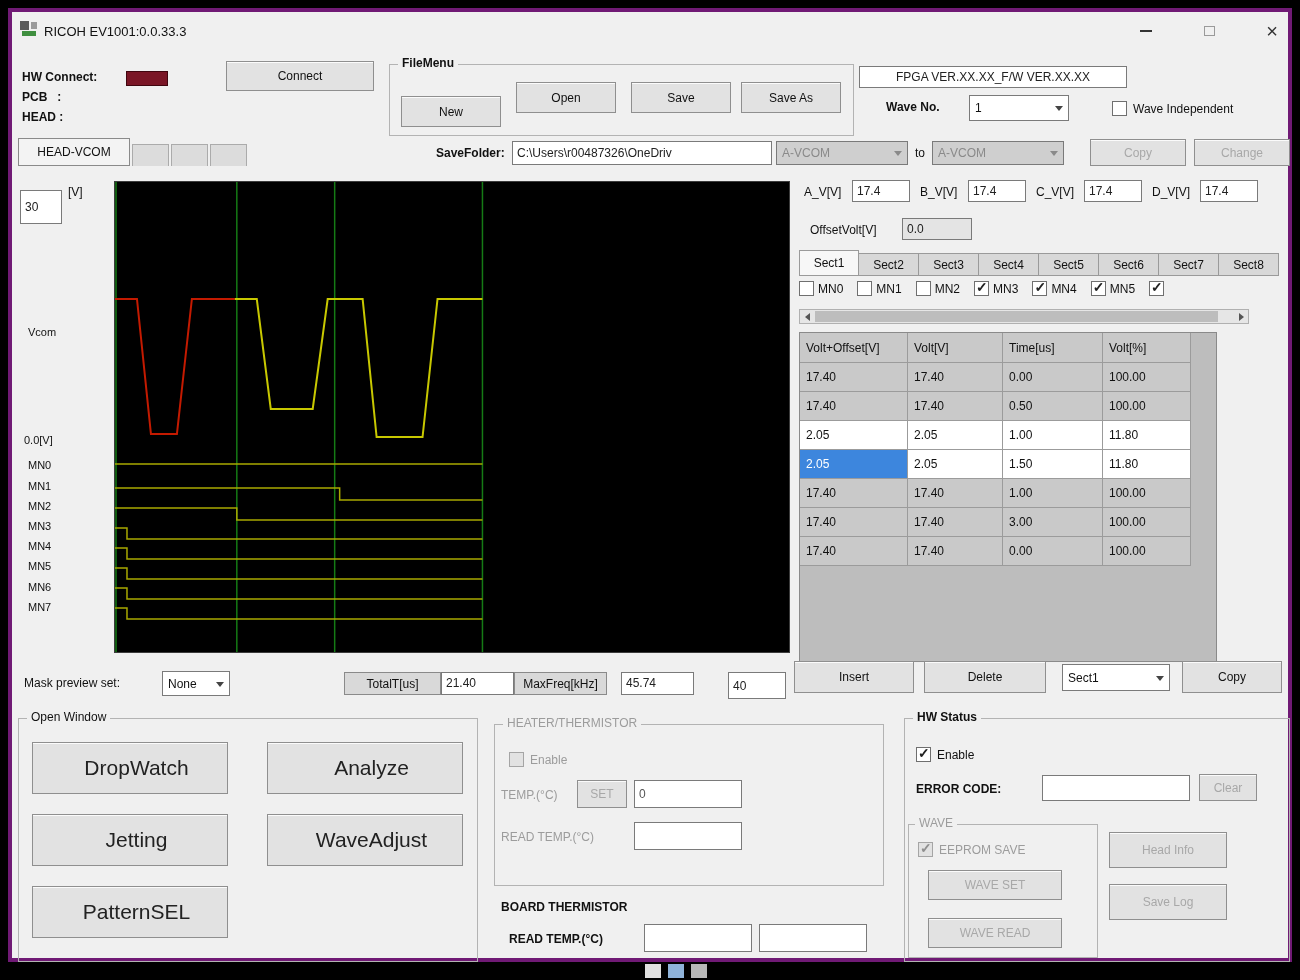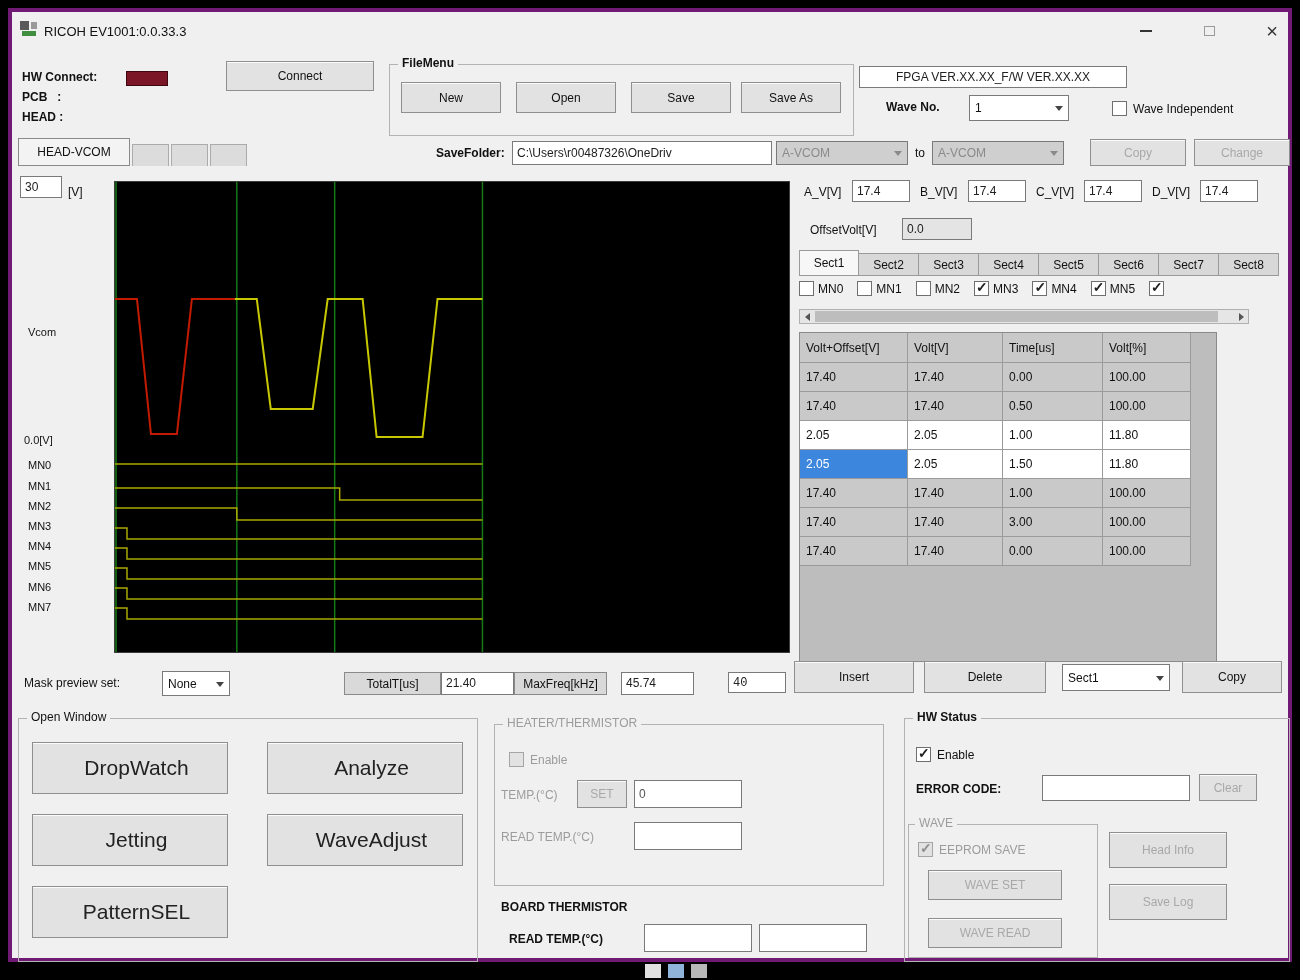--- a/index.html
+++ b/index.html
@@ -102,21 +102,21 @@
     <div class="lbl b" style="left:10px; top:58px;">HW Connect:</div>
     <div class="hwind" style="left:114px; top:59px; width:42px; height:15px;"></div>
     <div class="lbl b" style="left:10px; top:78px;">PCB   :</div>
     <div class="lbl b" style="left:10px; top:98px;">HEAD :</div>
 
     <div class="btn" style="left:214px; top:49px; width:148px; height:30px;">Connect</div>
 
     <div class="group" style="left:377px; top:52px; width:465px; height:72px;">
       <span class="gtitle" style="left:8px; top:-9px;font-weight:bold;">FileMenu</span>
     </div>
-    <div class="btn" style="left:389px; top:70px; width:100px; height:31px;text-align:center;">New</div>
+    <div class="btn" style="left:389px; top:84px; width:100px; height:31px;text-align:center;">New</div>
     <div class="btn" style="left:504px; top:70px; width:100px; height:31px;">Open</div>
     <div class="btn" style="left:619px; top:70px; width:100px; height:31px;">Save</div>
     <div class="btn" style="left:729px; top:70px; width:100px; height:31px;">Save As</div>
 
     <div class="tbox" style="left:847px; top:54px; width:268px; height:22px; text-align:center; line-height:20px;">FPGA VER.XX.XX_F/W VER.XX.XX</div>
     <div class="lbl b" style="left:874px; top:88px;">Wave No.</div>
     <div class="combo" style="left:957px; top:83px; width:100px; height:26px;">
       <span>1</span>
       <span class="arr"></span>
     </div>
@@ -135,21 +135,21 @@
       <span class="arr"></span>
     </div>
     <div class="lbl" style="left:903px; top:134px;">to</div>
     <div class="combo dis" style="left:920px; top:129px; width:132px; height:24px;">
       <span>A-VCOM</span>
       <span class="arr"></span>
     </div>
     <div class="btn dis" style="left:1078px; top:127px; width:96px; height:27px;">Copy</div>
     <div class="btn dis" style="left:1182px; top:127px; width:96px; height:27px;">Change</div>
 
-    <input class="tbox" style="left: 8px; top: 164px; width: 42px; height: 22px;" value="30">
+    <input class="tbox" style="left: 8px; top: 178px; width: 42px; height: 34px;" value="30">
     <div class="lbl" style="left:56px; top:173px;">[V]</div>
 
     <div class="plot">
       <svg id="wave-svg" viewBox="0 0 675 470" width="674" height="470" preserveAspectRatio="none">
           <line x1="1" x2="1" y1="0" y2="470" stroke="#157a15" stroke-width="1.5"></line>
           <line x1="122" x2="122" y1="0" y2="470" stroke="#157a15" stroke-width="1.5"></line>
           <line x1="220" x2="220" y1="0" y2="470" stroke="#157a15" stroke-width="1.5"></line>
           <line x1="368" x2="368" y1="0" y2="470" stroke="#157a15" stroke-width="1.5"></line>
           <polyline points="0,117 22,117 36,252 62,252 77,117 120,117" fill="none" stroke="#c41a00" stroke-width="2"></polyline>
           <polyline points="120,117 142,117 156,227 198,227 213,117 248,117 262,255 308,255 323,117 368,117" fill="none" stroke="#c8c800" stroke-width="2"></polyline>
@@ -293,21 +293,21 @@
 
     <div class="lbl" style="left:12px; top:664px;">Mask preview set:</div>
     <div class="combo" style="left:150px; top:659px; width:68px; height:25px;">
       <span>None</span>
       <span class="arr"></span>
     </div>
     <div class="gbx" style="left:332px; top:660px; width:97px; height:23px;">TotalT[us]</div>
     <div class="tbox" style="left:429px; top:660px; width:73px; height:23px; line-height:21px;">21.40</div>
     <div class="gbx" style="left:502px; top:660px; width:93px; height:23px;">MaxFreq[kHz]</div>
     <div class="tbox" style="left:609px; top:660px; width:73px; height:23px; line-height:21px;">45.74</div>
-    <input class="tbox" style="left: 716px; top: 660px; width: 58px; height: 21px; font-family: Liberation Mono, monospace;" value="40">
+    <input class="tbox" style="left: 716px; top: 660px; width: 58px; height: 27px;" value="40">
 
     <div class="group" style="left:6px; top:706px; width:460px; height:244px;">
       <span class="gtitle" style="left:8px; top:-9px;">Open Window</span>
     </div>
     <div class="btn big" style="left:20px; top:730px; width:196px; height:52px;">DropWatch</div>
     <div class="btn big" style="left:255px; top:730px; width:196px; height:52px;">Analyze</div>
     <div class="btn big" style="left:20px; top:802px; width:196px; height:52px;">Jetting</div>
     <div class="btn big" style="left:255px; top:802px; width:196px; height:52px;">WaveAdjust</div>
     <div class="btn big" style="left:20px; top:874px; width:196px; height:52px;">PatternSEL</div>
 

